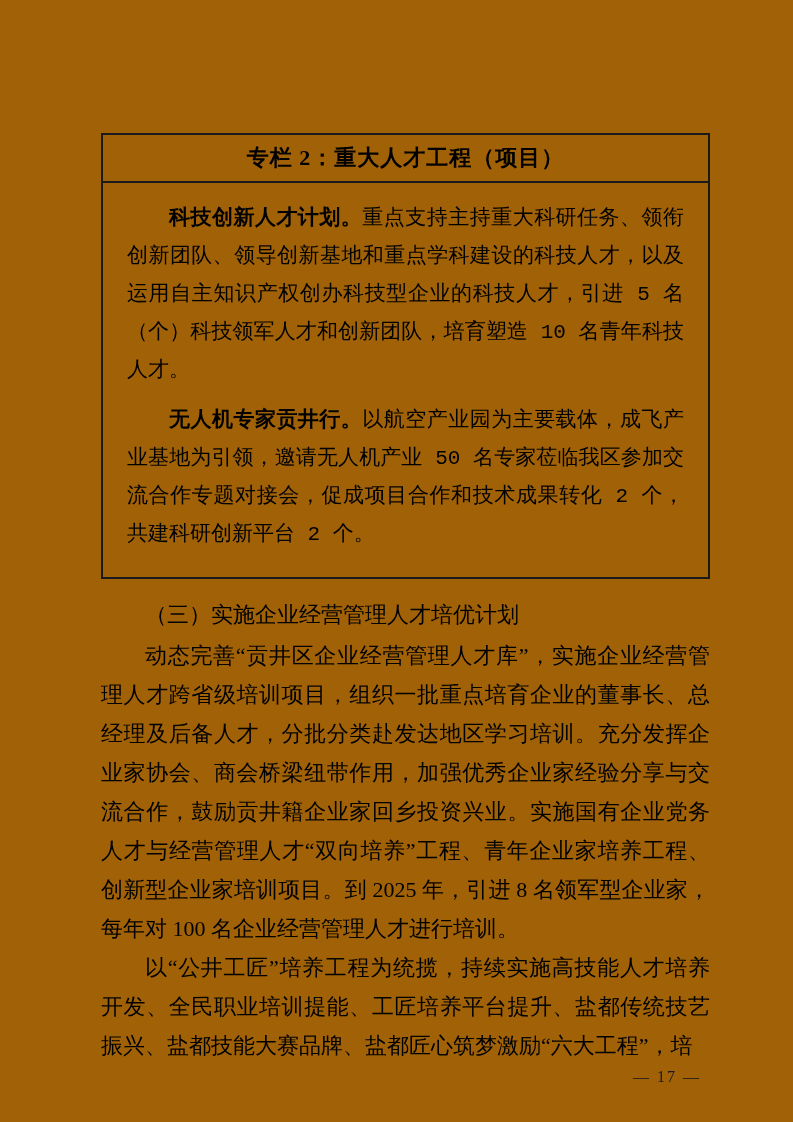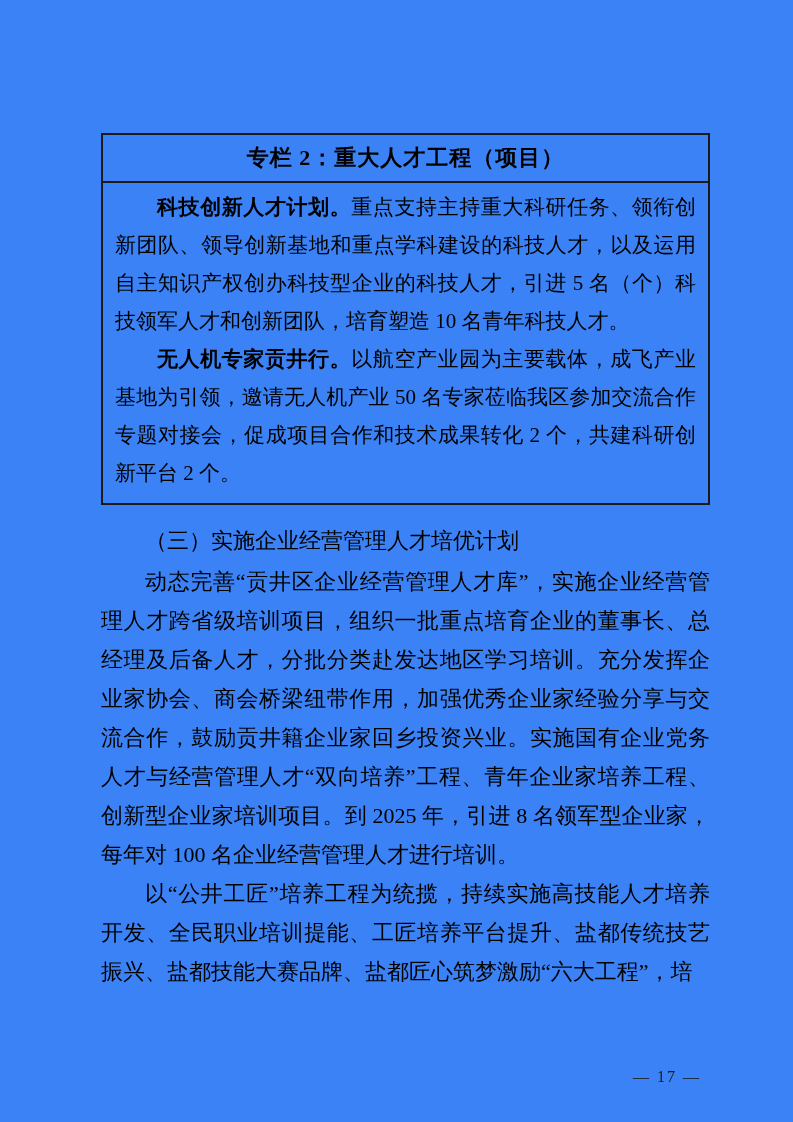--- a/index.html
+++ b/index.html
@@ -11,21 +11,21 @@
     width: 793px;
     height: 1122px;
     position: relative;
     font-family: "Liberation Serif", serif;
     color: #000000;
     overflow: hidden;
   }
   .page {
     position: absolute;
     inset: 0;
-    background: #3b82f6;
+    background: #a16207;
   }
   .content {
     position: absolute;
     left: 101px;
     top: 133px;
     width: 609px;
   }
   
   .panel {
     border: 2px solid #1a1a1a;
@@ -40,22 +40,23 @@
     line-height: 46px;
     letter-spacing: 1px;
   }
   .panel-body {
     padding: 5px 12px 11px 12px;
     font-size: 21px;
     line-height: 38px;
     text-align: justify;
   }
   .panel-body p {
-    margin: 0;
+    margin: 12px;
     text-indent: 2em;
+    font-family: Liberation Mono, monospace;
   }
   .panel-lead {
     font-weight: bold;
   }
   
   .body-text {
     margin-top: 14px;
     font-size: 22px;
     line-height: 39px;
     text-align: justify;

